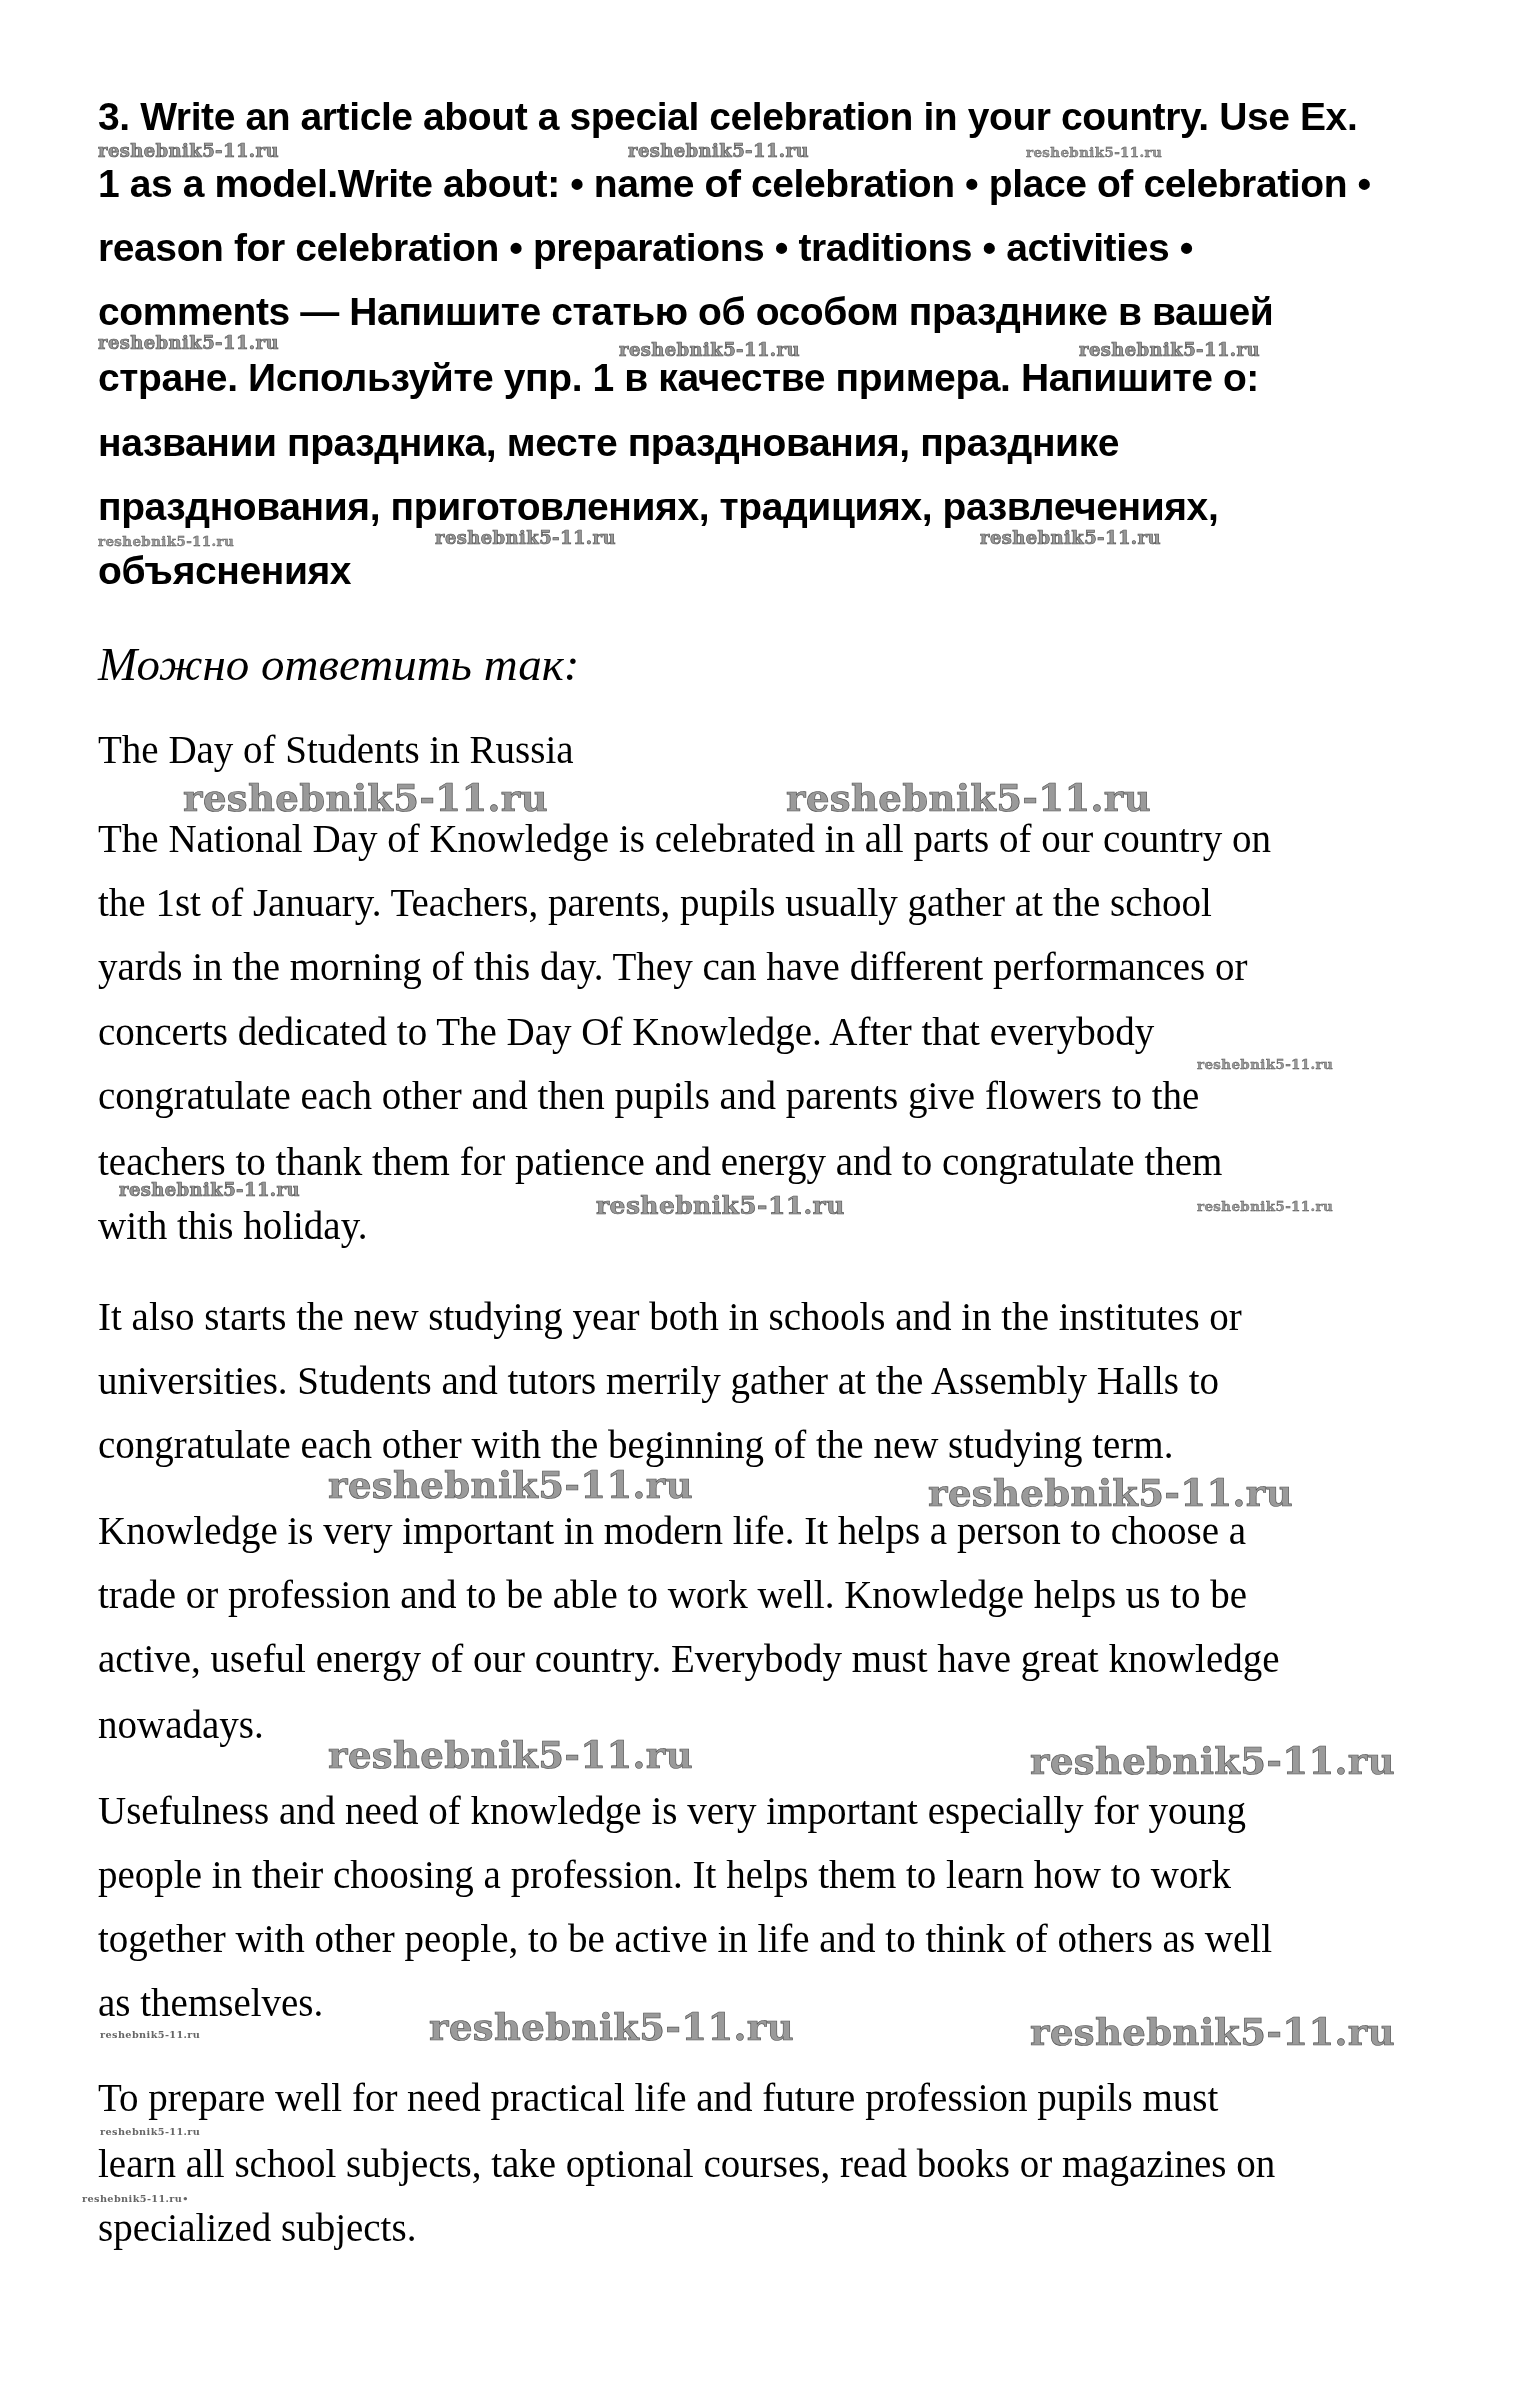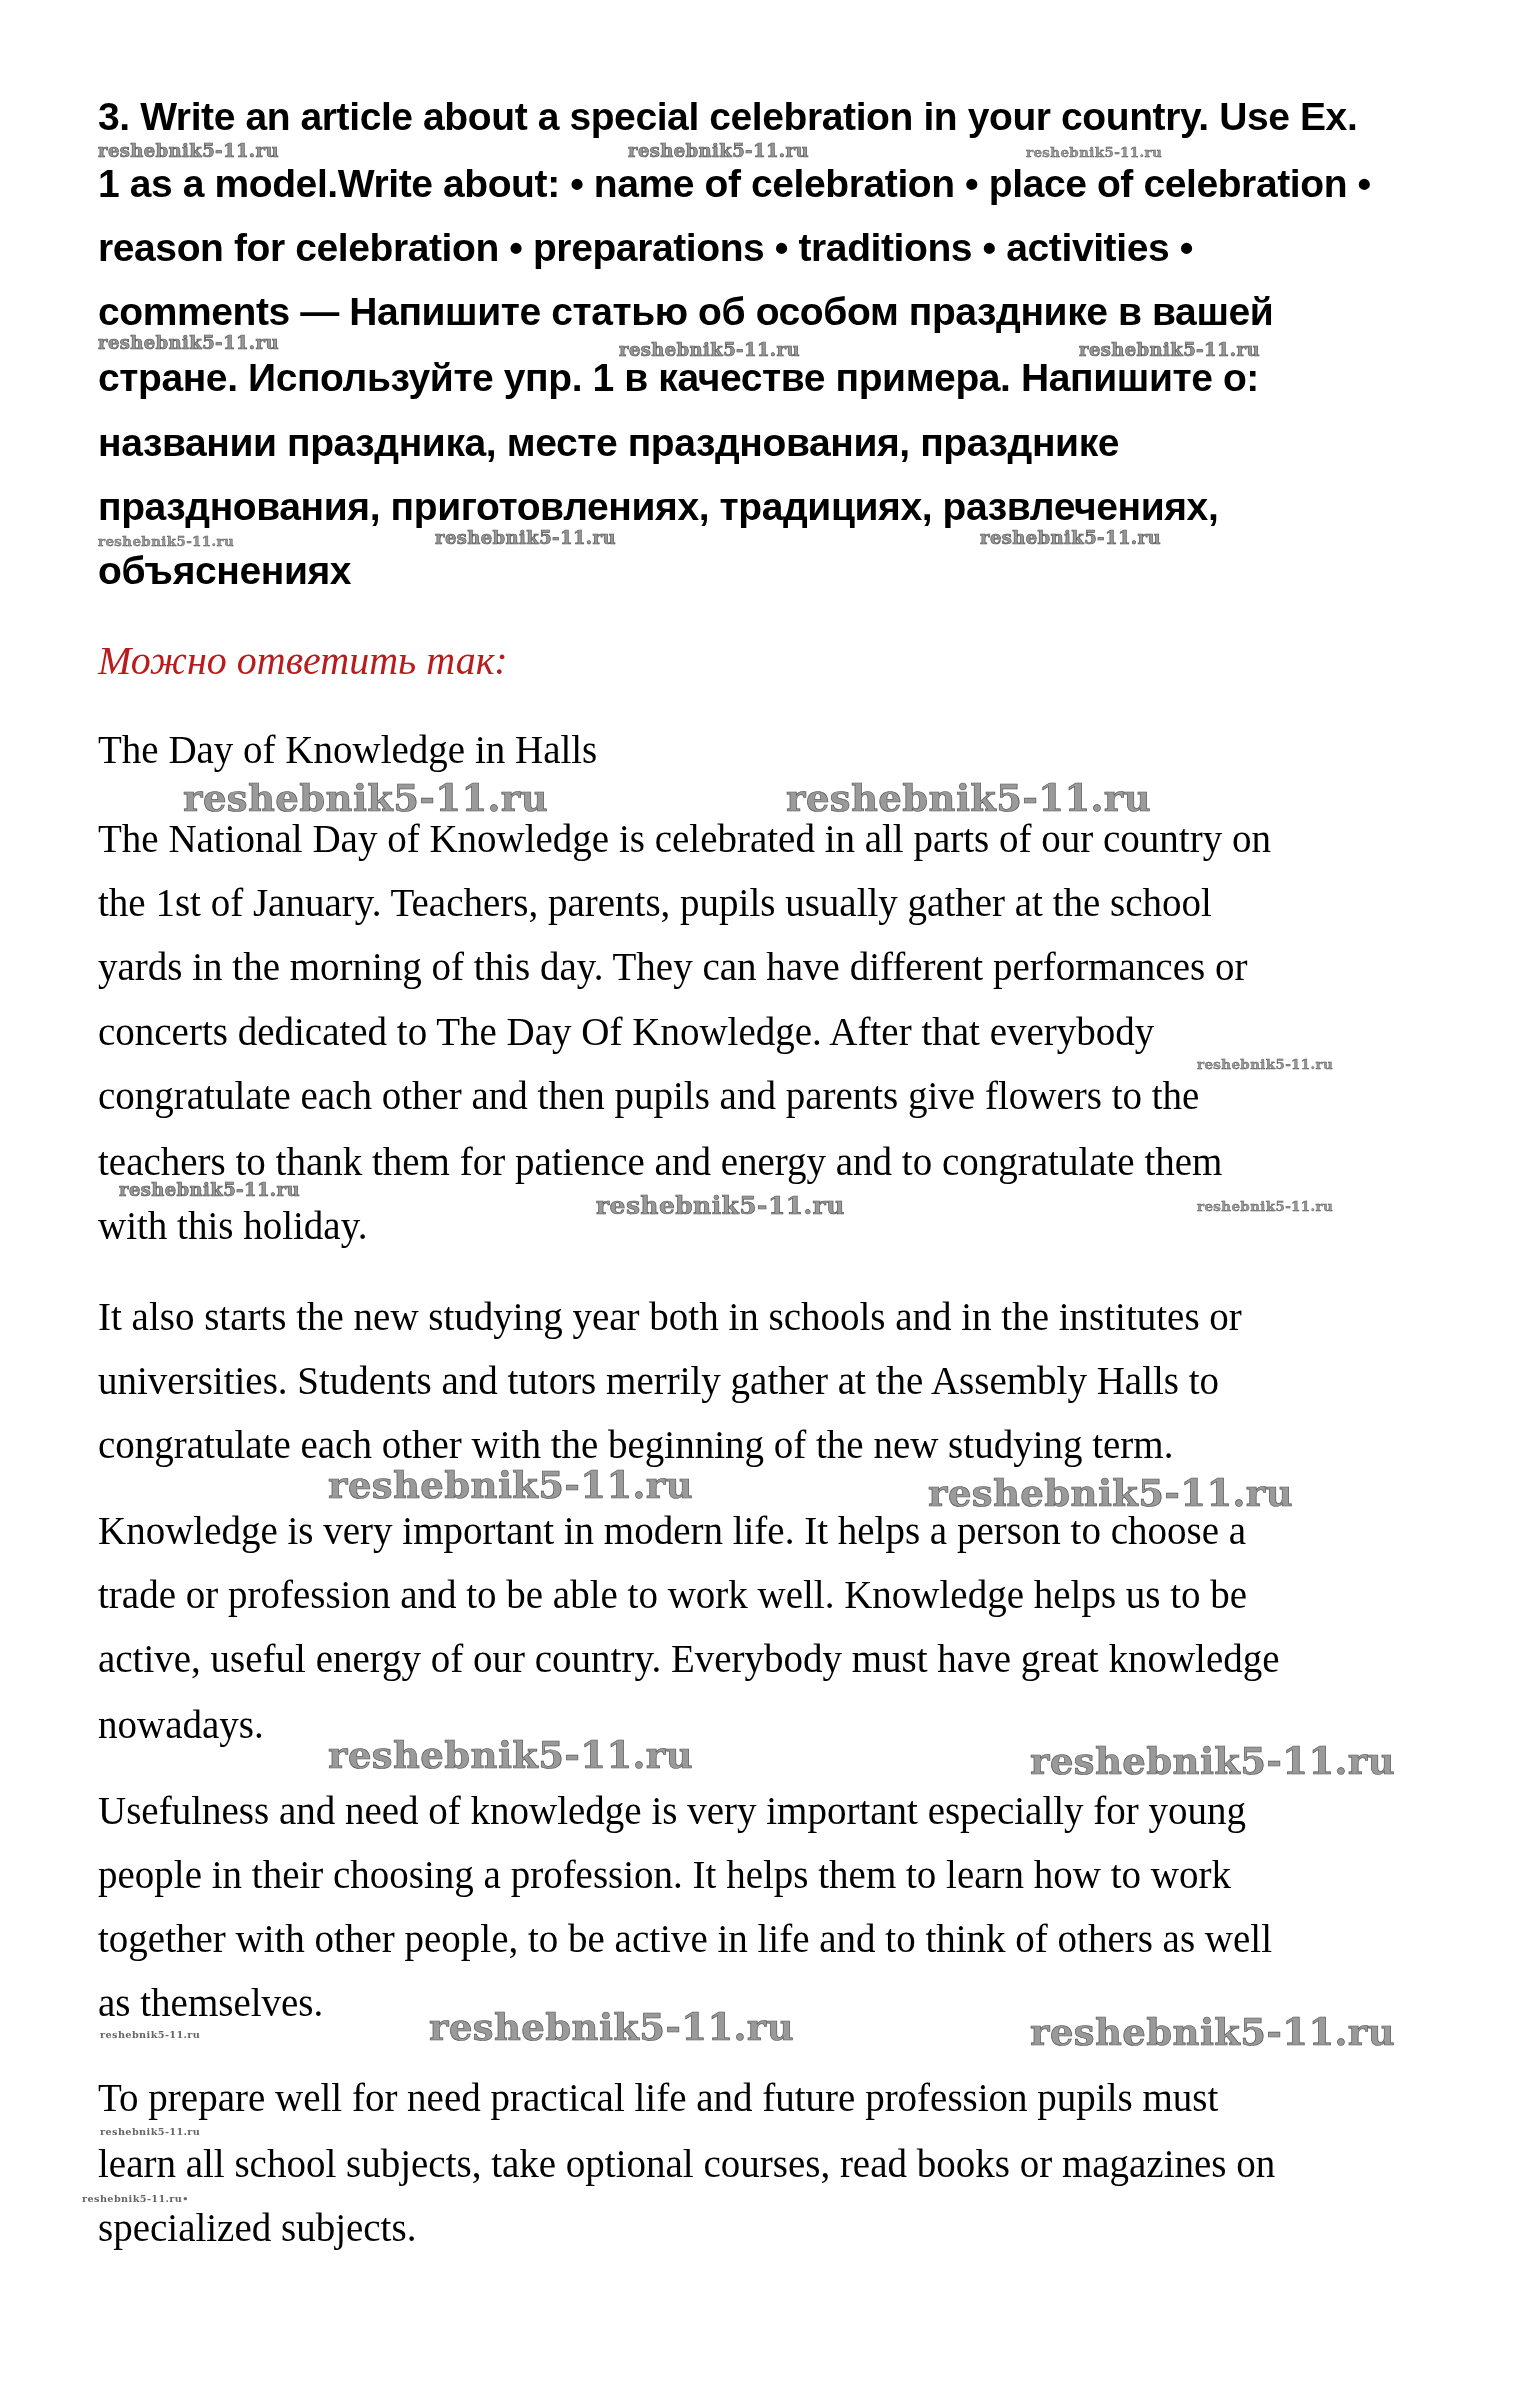--- a/index.html
+++ b/index.html
@@ -1,19 +1,19 @@
 <!DOCTYPE html>
 <html style="font-size:12px"><head>
 <meta charset="utf-8">
 <style>
   html, body { margin: 0; padding: 0; background: #ffffff; }
   body { width: 1530px; height: 2401px; position: relative; overflow: hidden; }
   .line { position: absolute; left: 98px; white-space: nowrap; color: #000; }
   .hdr { font-family: Liberation Sans, sans-serif; font-weight: bold; font-size: 39px; letter-spacing: -0.4px; }
-  .ital { font-family: "Liberation Serif", serif; font-style: italic; font-size: 40px; color: #b91c1c; }
+  .ital { font-family: "Liberation Serif", serif; font-style: italic; font-size: 47px; color: #000000; }
   .body { font-family: "Liberation Serif", serif; font-size: 39px; }
   .wm { position: absolute; font-family: "DejaVu Serif", serif; font-weight: bold; color: #9a9a9a;
         -webkit-text-stroke: 0.7px #555; white-space: nowrap; letter-spacing: 0.4px; }
   .wm.lg { font-size: 37px; }
   .wm.md { font-size: 25px; }
   .wm.sm { font-size: 18px; }
   .wm.xs { font-size: 13.4px; -webkit-text-stroke: 0.4px #555; }
   .wm.xxs { font-size: 9.7px; -webkit-text-stroke: 0; color: #666; }
 </style>
 </head>
@@ -23,21 +23,21 @@
 <div class="line hdr" style="top:162px">1 as a model.Write about: • name of celebration • place of celebration •</div>
 <div class="line hdr" style="top:226px">reason for celebration • preparations • traditions • activities •</div>
 <div class="line hdr" style="top:290px">comments — Напишите статью об особом празднике в вашей</div>
 <div class="line hdr" style="top:356px">стране. Используйте упр. 1 в качестве примера. Напишите о:</div>
 <div class="line hdr" style="top:421px">названии праздника, месте празднования, празднике</div>
 <div class="line hdr" style="top:485px">празднования, приготовлениях, традициях, развлечениях,</div>
 <div class="line hdr" style="top:549px">объяснениях</div>
 
 <div class="line ital" style="top:637px">Можно ответить так:</div>
 
-<div class="line body" style="top:727px">The Day of Knowledge in Halls</div>
+<div class="line body" style="top:727px">The Day of Students in Russia</div>
 <div class="line body" style="top:816px">The National Day of Knowledge is celebrated in all parts of our country on</div>
 <div class="line body" style="top:880px">the 1st of January. Teachers, parents, pupils usually gather at the school</div>
 <div class="line body" style="top:944px">yards in the morning of this day. They can have different performances or</div>
 <div class="line body" style="top:1009px">concerts dedicated to The Day Of Knowledge. After that everybody</div>
 <div class="line body" style="top:1073px">congratulate each other and then pupils and parents give flowers to the</div>
 <div class="line body" style="top:1139px">teachers to thank them for patience and energy and to congratulate them</div>
 <div class="line body" style="top:1203px">with this holiday.</div>
 
 <div class="line body" style="top:1294px">It also starts the new studying year both in schools and in the institutes or</div>
 <div class="line body" style="top:1358px">universities. Students and tutors merrily gather at the Assembly Halls to</div>

